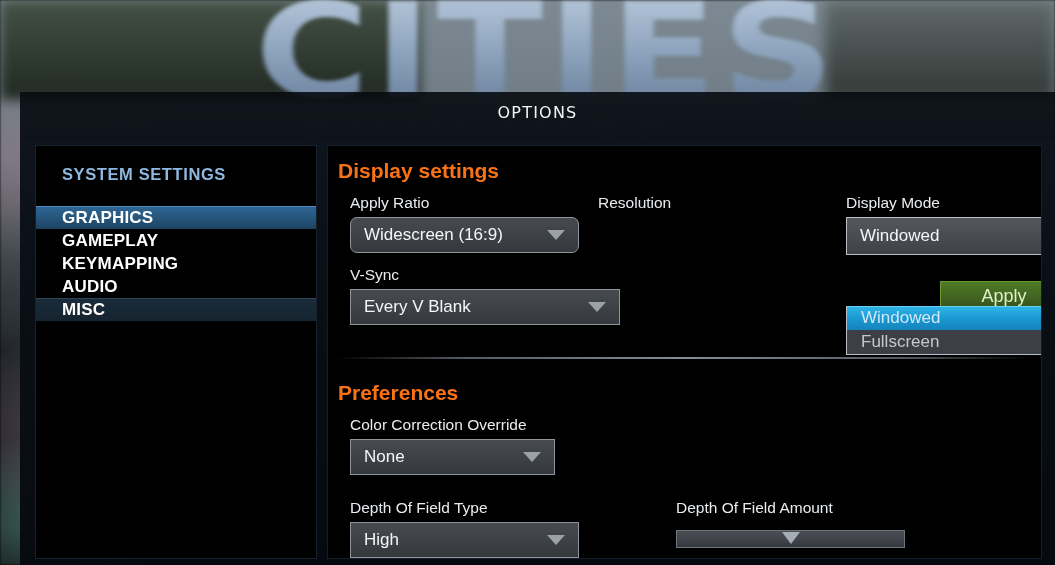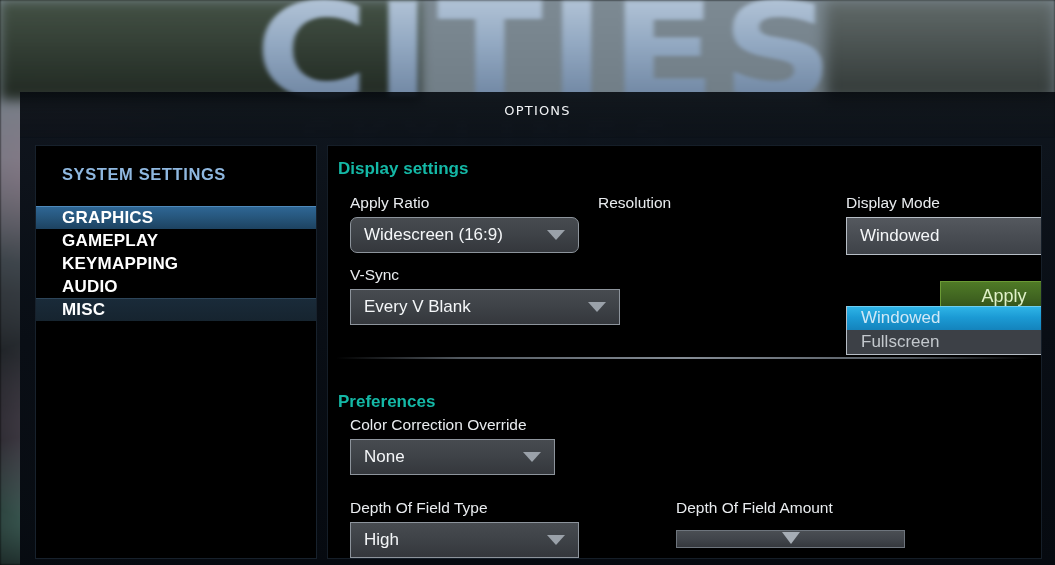--- a/index.html
+++ b/index.html
@@ -69,21 +69,21 @@
   #titlebar {
     position: absolute; left: 0; top: 0; width: 100%; height: 45px;
     background: linear-gradient(180deg, rgba(5,9,14,.88), rgba(7,12,19,.94));
     border-bottom: 1px solid rgba(40,58,78,.55);
   }
   #titlebar-text {
     position: absolute; left: 0; top: 11px; width: 100%;
     text-align: center;
     color: #f2f4f6;
     font-family: "DejaVu Sans", sans-serif;
-    font-size: 13px; letter-spacing: 1.2px;
+    font-size: 16px; letter-spacing: 1.2px;
   }
   #window-body {
     position: absolute; left: 0; top: 45px; width: 100%; height: 428px;
     background: linear-gradient(180deg, rgba(10,16,24,.96), rgba(6,10,16,.98));
   }
 
   
   #sidebar {
     position: absolute; left: 15px; top: 8px;
     width: 280px; height: 412px;
@@ -120,22 +120,22 @@
   
   #content {
     position: absolute; left: 307px; top: 8px;
     width: 713px; height: 412px;
     background: #000000;
     border: 1px solid rgba(46,66,88,.45);
     overflow: hidden;
   }
   .section-heading {
     position: absolute;
-    color: #14b8a6;
-    font-size: 17px; font-weight: 700;
+    color: #f97316;
+    font-size: 21px; font-weight: 700;
   }
   .field-label {
     position: absolute;
     color: #e9ecef;
     font-size: 15.5px;
   }
   .divider {
     position: absolute;
     height: 2px;
     background: linear-gradient(90deg, rgba(90,100,112,0) 0%, rgba(150,162,175,.55) 18%, rgba(178,188,200,.75) 50%, rgba(150,162,175,.55) 82%, rgba(90,100,112,0) 100%);
@@ -301,21 +301,21 @@
       </div>
 
       <div class="field-label" style="left:22px; top:120px;">V-Sync</div>
       <div class="dd" style="left:22px; top:143px; width:270px; height:36px;">
         <span class="dd-text">Every V Blank</span>
         <span class="dd-arrow"></span>
       </div>
 
       <div class="divider" style="left:8px; top:211px; width:696px;"></div>
 
-      <div class="section-heading" style="left:10px; top:235px;margin-top:11px;">Preferences</div>
+      <div class="section-heading" style="left:10px; top:235px;">Preferences</div>
 
       <div class="field-label" style="left:22px; top:270px;">Color Correction Override</div>
       <div class="dd" style="left:22px; top:293px; width:205px; height:36px;">
         <span class="dd-text">None</span>
         <span class="dd-arrow"></span>
       </div>
 
       <div class="field-label" style="left:22px; top:353px;">Depth Of Field Type</div>
       <div class="dd" style="left:22px; top:376px; width:229px; height:36px;">
         <span class="dd-text">High</span>

